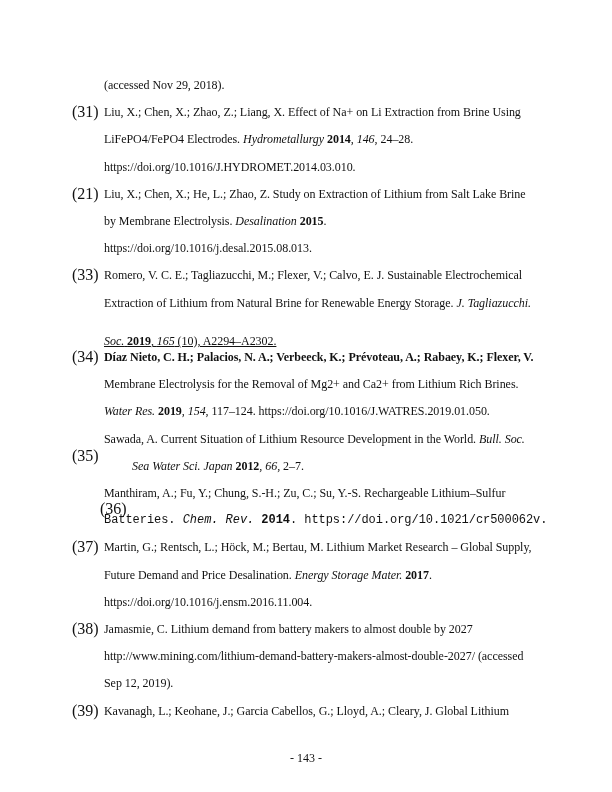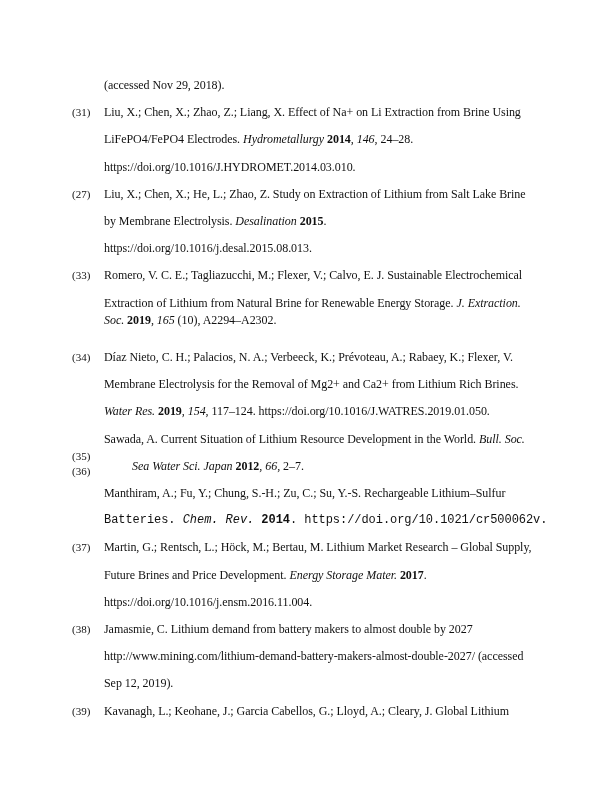--- a/index.html
+++ b/index.html
@@ -27,21 +27,21 @@
     left: 104px;
     white-space: nowrap;
     font-size: 12px;
     line-height: 14px;
     letter-spacing: -0.05px;
   }
   .num {
     position: absolute;
     left: 72px;
     white-space: nowrap;
-    font-size: 11px;
+    font-size: 16px;
     line-height: 14px;
   }
   .i { font-style: italic; }
   .b { font-weight: bold; }
   .footer {
     position: absolute;
     left: 0;
     width: 612px;
     top: 751px;
     text-align: center;
@@ -55,57 +55,58 @@
 <div class="page">
   <div class="line" style="top:78px;">(accessed Nov 29, 2018).</div>
   <div id="refs">
       <div>
         <div class="num" style="top: 105.2px;">(31)</div>
         <div class="line" style="top: 105.2px;"><span>Liu, X.; Chen, X.; Zhao, Z.; Liang, X. Effect of Na+ on Li Extraction from Brine Using</span></div>
         <div class="line" style="top: 132.4px;"><span>LiFePO4/FePO4 Electrodes. </span><span class="i">Hydrometallurgy</span><span> </span><span class="b">2014</span><span>, </span><span class="i">146</span><span>, 24–28.</span></div>
         <div class="line" style="top: 159.6px;"><span>https://doi.org/10.1016/J.HYDROMET.2014.03.010.</span></div>
       </div>
       <div>
-        <div class="num" style="top: 186.8px;">(27)</div>
+        <div class="num" style="top: 186.8px;">(21)</div>
         <div class="line" style="top: 186.8px;"><span>Liu, X.; Chen, X.; He, L.; Zhao, Z. Study on Extraction of Lithium from Salt Lake Brine</span></div>
         <div class="line" style="top: 214px;"><span>by Membrane Electrolysis. </span><span class="i">Desalination</span><span> </span><span class="b">2015</span><span>.</span></div>
         <div class="line" style="top: 241.2px;"><span>https://doi.org/10.1016/j.desal.2015.08.013.</span></div>
       </div>
       <div>
         <div class="num" style="top: 268.4px;">(33)</div>
         <div class="line" style="top: 268.4px;"><span>Romero, V. C. E.; Tagliazucchi, M.; Flexer, V.; Calvo, E. J. Sustainable Electrochemical</span></div>
-        <div class="line" style="top: 295.6px;"><span>Extraction of Lithium from Natural Brine for Renewable Energy Storage. </span><span class="i">J. Extraction.</span></div>
-        <div class="line" style="top: 313px;"><span class="i">Soc.</span><span> </span><span class="b">2019</span><span>, </span><span class="i">165</span><span> (10), A2294–A2302.</span></div>
+        <div class="line" style="top: 295.6px;"><span>Extraction of Lithium from Natural Brine for Renewable Energy Storage. </span><span class="i">J. Tagliazucchi.</span></div>
+        <div class="line" style="top: 334px; text-decoration: underline;"><span class="i">Soc.</span><span> </span><span class="b">2019</span><span>, </span><span class="i">165</span><span> (10), A2294–A2302.</span></div>
       </div>
       <div>
         <div class="num" style="top: 350px;">(34)</div>
-        <div class="line" style="top: 350px;"><span>Díaz Nieto, C. H.; Palacios, N. A.; Verbeeck, K.; Prévoteau, A.; Rabaey, K.; Flexer, V.</span></div>
+        <div class="line" style="top: 350px; font-weight: bold;"><span>Díaz Nieto, C. H.; Palacios, N. A.; Verbeeck, K.; Prévoteau, A.; Rabaey, K.; Flexer, V.</span></div>
         <div class="line" style="top: 377.2px;"><span>Membrane Electrolysis for the Removal of Mg2+ and Ca2+ from Lithium Rich Brines.</span></div>
         <div class="line" style="top: 404.4px;"><span class="i">Water Res.</span><span> </span><span class="b">2019</span><span>, </span><span class="i">154</span><span>, 117–124. https://doi.org/10.1016/J.WATRES.2019.01.050.</span></div>
       </div>
       <div>
         <div class="num" style="top: 431.6px; margin-top: 17px;">(35)</div>
         <div class="line" style="top: 431.6px;"><span>Sawada, A. Current Situation of Lithium Resource Development in the World. </span><span class="i">Bull. Soc.</span></div>
         <div class="line" style="top: 458.8px; margin-left: 28px;"><span class="i">Sea Water Sci. Japan</span><span> </span><span class="b">2012</span><span>, </span><span class="i">66</span><span>, 2–7.</span></div>
       </div>
       <div>
-        <div class="num" style="top: 464px;">(36)</div>
+        <div class="num" style="top: 502px; margin-left: 28px;">(36)</div>
         <div class="line" style="top: 486px;"><span>Manthiram, A.; Fu, Y.; Chung, S.-H.; Zu, C.; Su, Y.-S. Rechargeable Lithium–Sulfur</span></div>
         <div class="line" style="top: 513.2px; font-family: Liberation Mono, monospace;"><span>Batteries. </span><span class="i">Chem. Rev.</span><span> </span><span class="b">2014</span><span>. https://doi.org/10.1021/cr500062v.</span></div>
       </div>
       <div>
         <div class="num" style="top: 540.4px;">(37)</div>
         <div class="line" style="top: 540.4px;"><span>Martin, G.; Rentsch, L.; Höck, M.; Bertau, M. Lithium Market Research – Global Supply,</span></div>
-        <div class="line" style="top: 567.6px;"><span>Future Brines and Price Development. </span><span class="i">Energy Storage Mater.</span><span> </span><span class="b">2017</span><span>.</span></div>
+        <div class="line" style="top: 567.6px;"><span>Future Demand and Price Desalination. </span><span class="i">Energy Storage Mater.</span><span> </span><span class="b">2017</span><span>.</span></div>
         <div class="line" style="top: 594.8px;"><span>https://doi.org/10.1016/j.ensm.2016.11.004.</span></div>
       </div>
       <div>
         <div class="num" style="top: 622px;">(38)</div>
         <div class="line" style="top: 622px; text-align: center;"><span>Jamasmie, C. Lithium demand from battery makers to almost double by 2027</span></div>
         <div class="line" style="top: 649.2px;"><span>http://www.mining.com/lithium-demand-battery-makers-almost-double-2027/ (accessed</span></div>
         <div class="line" style="top: 676.4px;"><span>Sep 12, 2019).</span></div>
       </div>
       <div>
         <div class="num" style="top: 703.6px;">(39)</div>
         <div class="line" style="top: 703.6px;"><span>Kavanagh, L.; Keohane, J.; Garcia Cabellos, G.; Lloyd, A.; Cleary, J. Global Lithium</span></div>
       </div>
     </div>
+  <div class="footer">- 143 -</div>
 </div>
 
 </body></html>

